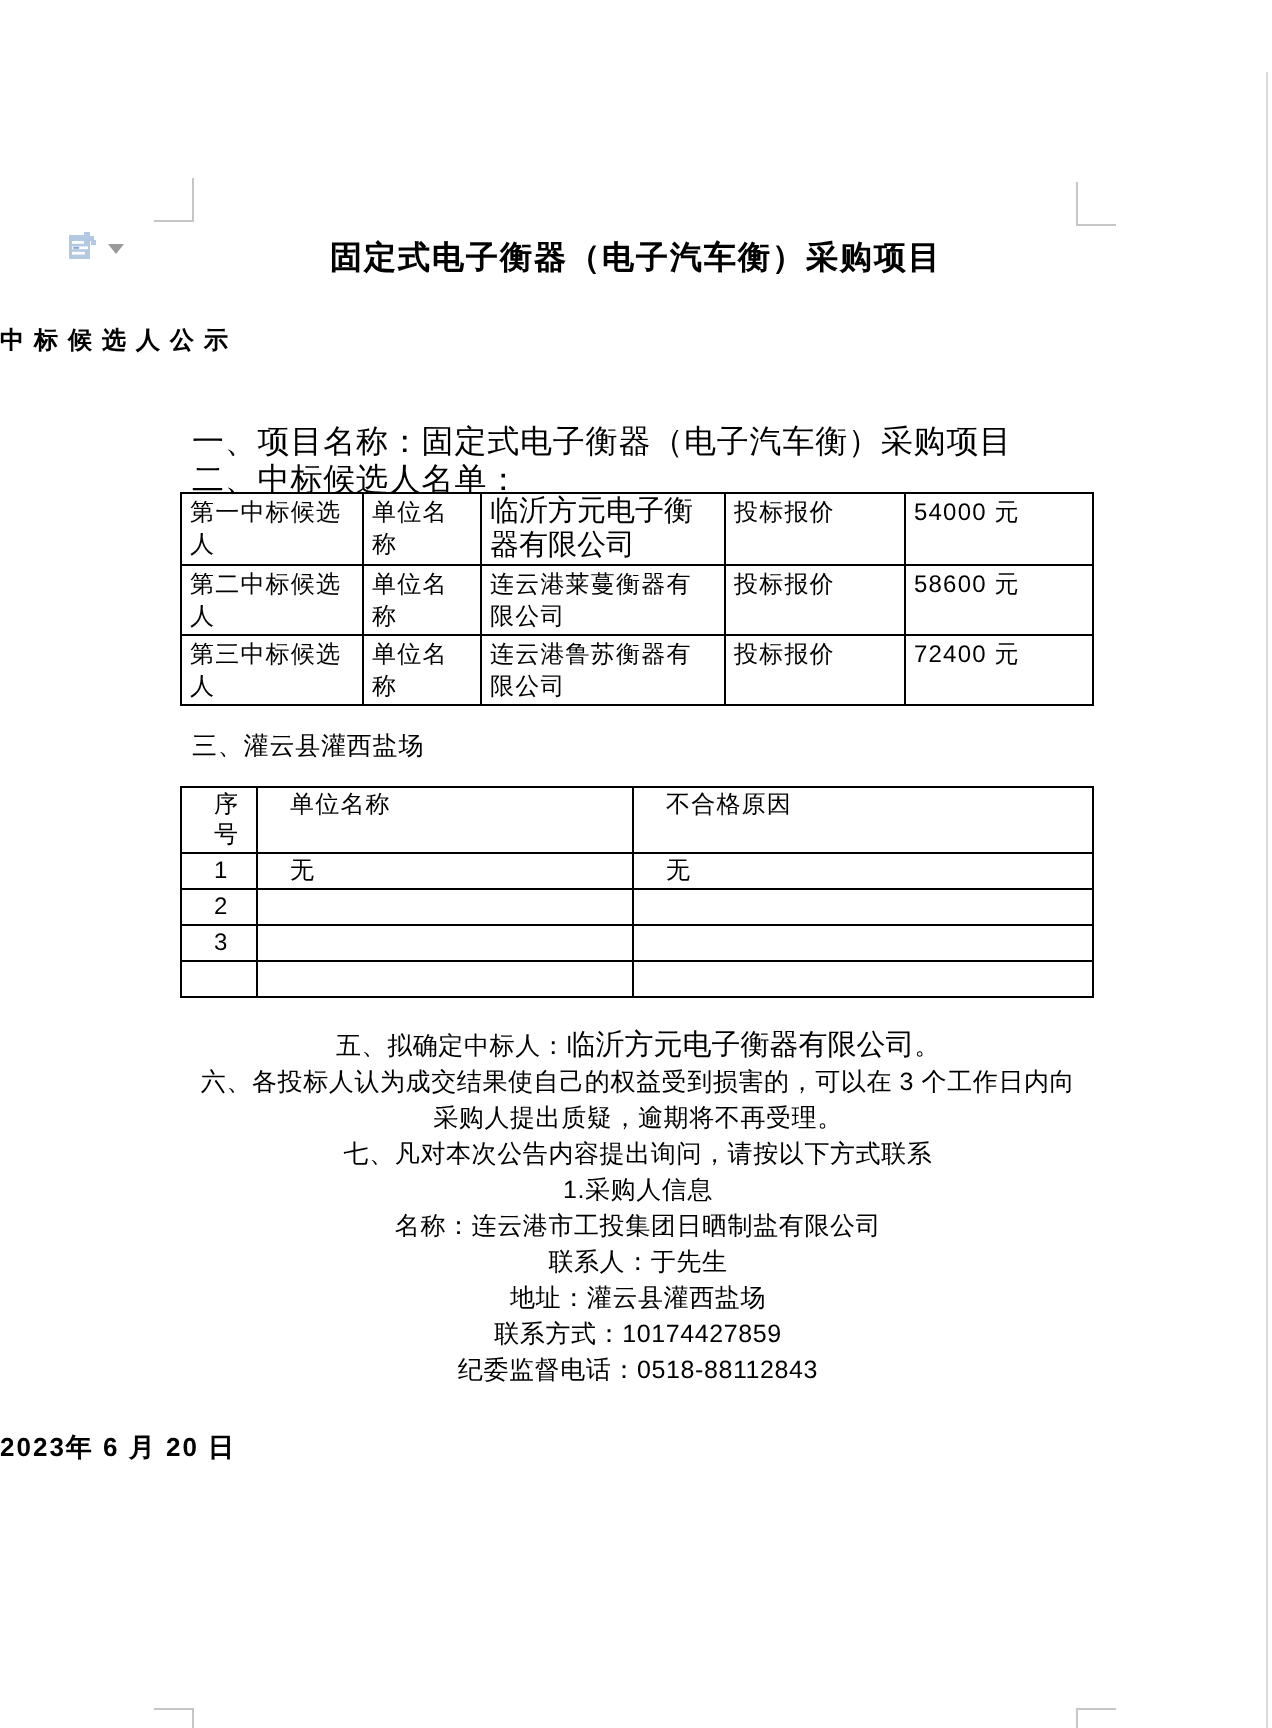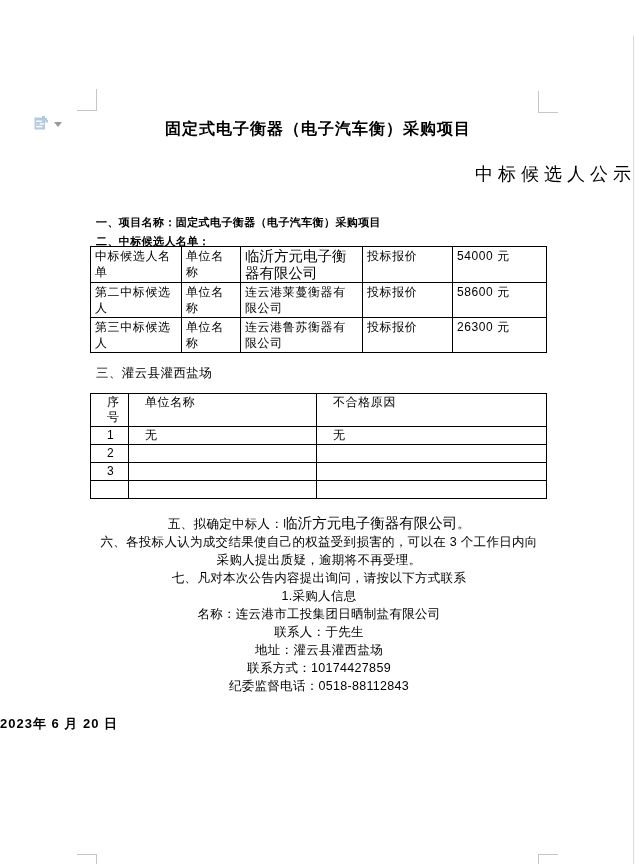--- a/index.html
+++ b/index.html
@@ -16,23 +16,23 @@
   .crop { position:absolute; width:19px; height:21px; }
   .crop.tl { left:77px; top:53px; border-right:1px solid #c6c6c6; border-bottom:1px solid #c6c6c6; }
   .crop.tr { left:538px; top:55px; border-left:1px solid #c6c6c6; border-bottom:1px solid #c6c6c6; }
   .crop.bl { left:77px; top:818px; border-right:1px solid #c6c6c6; border-top:1px solid #c6c6c6; }
   .crop.br { left:538px; top:818px; border-left:1px solid #c6c6c6; border-top:1px solid #c6c6c6; }
   
   .paste-btn { position:absolute; left:33px; top:79px; display:flex; align-items:center; gap:5px; cursor:pointer; }
   .paste-arrow { width:0; height:0; border-left:4px solid transparent; border-right:4px solid transparent; border-top:5px solid #9a9a9a; margin-top:2px; }
   
   .title1 { position:absolute; left:0; top:83px; width:636px; text-align:center; font-weight:bold; font-size:16px; letter-spacing:1px; }
-  .title2 { position:absolute; left:0; top:126px; width:636px; text-align:right; font-weight:normal; font-size:18px; letter-spacing:5px; }
+  .title2 { position:absolute; left:0; top:126px; width:636px; text-align:left; font-weight:bold; font-size:12px; letter-spacing:5px; }
   
-  .sec12 { position:absolute; left:96px; top:177px; width:444px; font-size:11px; line-height:18.5px; letter-spacing:0.4px;font-weight:bold; }
+  .sec12 { position:absolute; left:96px; top:177px; width:444px; font-size:16px; line-height:18.5px; letter-spacing:0.4px; }
   .sec12 p { margin:0; }
   .sec3 { position:absolute; left:96px; top:329px; font-size:12.5px; letter-spacing:0.4px; margin:0; }
   
   table { border-collapse:collapse; table-layout:fixed; position:absolute; left:90px; background:#fff; }
   td, th { border:1px solid #000; font-size:12px; font-weight:normal; text-align:left; padding:1px 4px; vertical-align:top; letter-spacing:0.6px; line-height:16px; overflow:hidden; }
   .tbl-candidates { top:210px; width:456px; }
   .tbl-candidates td { height:32px; }
   .cell-big { font-size:14.5px; letter-spacing:0; line-height:16.5px; }
   .tbl-invalid { top:357px; width:456px; }
   .tbl-invalid td, .tbl-invalid th { height:15px; line-height:15px; padding:1px 16px; }
@@ -82,39 +82,39 @@
   <table class="tbl-candidates">
     <colgroup>
       <col style="width:91px">
         <col style="width:59px">
         <col style="width:122px">
         <col style="width:90px">
         <col style="width:94px">
     </colgroup>
     <tbody>
       <tr>
-        <td>中标候选人名单</td>
+        <td>第一中标候选人</td>
         <td>单位名称</td>
         <td class="cell-big">临沂方元电子衡器有限公司</td>
         <td>投标报价</td>
         <td>54000 元</td>
       </tr>
       <tr>
         <td>第二中标候选人</td>
         <td>单位名称</td>
         <td>连云港莱蔓衡器有限公司</td>
         <td>投标报价</td>
         <td>58600 元</td>
       </tr>
       <tr>
         <td>第三中标候选人</td>
         <td>单位名称</td>
         <td>连云港鲁苏衡器有限公司</td>
         <td>投标报价</td>
-        <td>26300 元</td>
+        <td>72400 元</td>
       </tr>
     </tbody>
   </table>
 
   <p class="sec3">三、灌云县灌西盐场</p>
 
   <table class="tbl-invalid">
     <colgroup>
       <col style="width:38px">
         <col style="width:188px">

